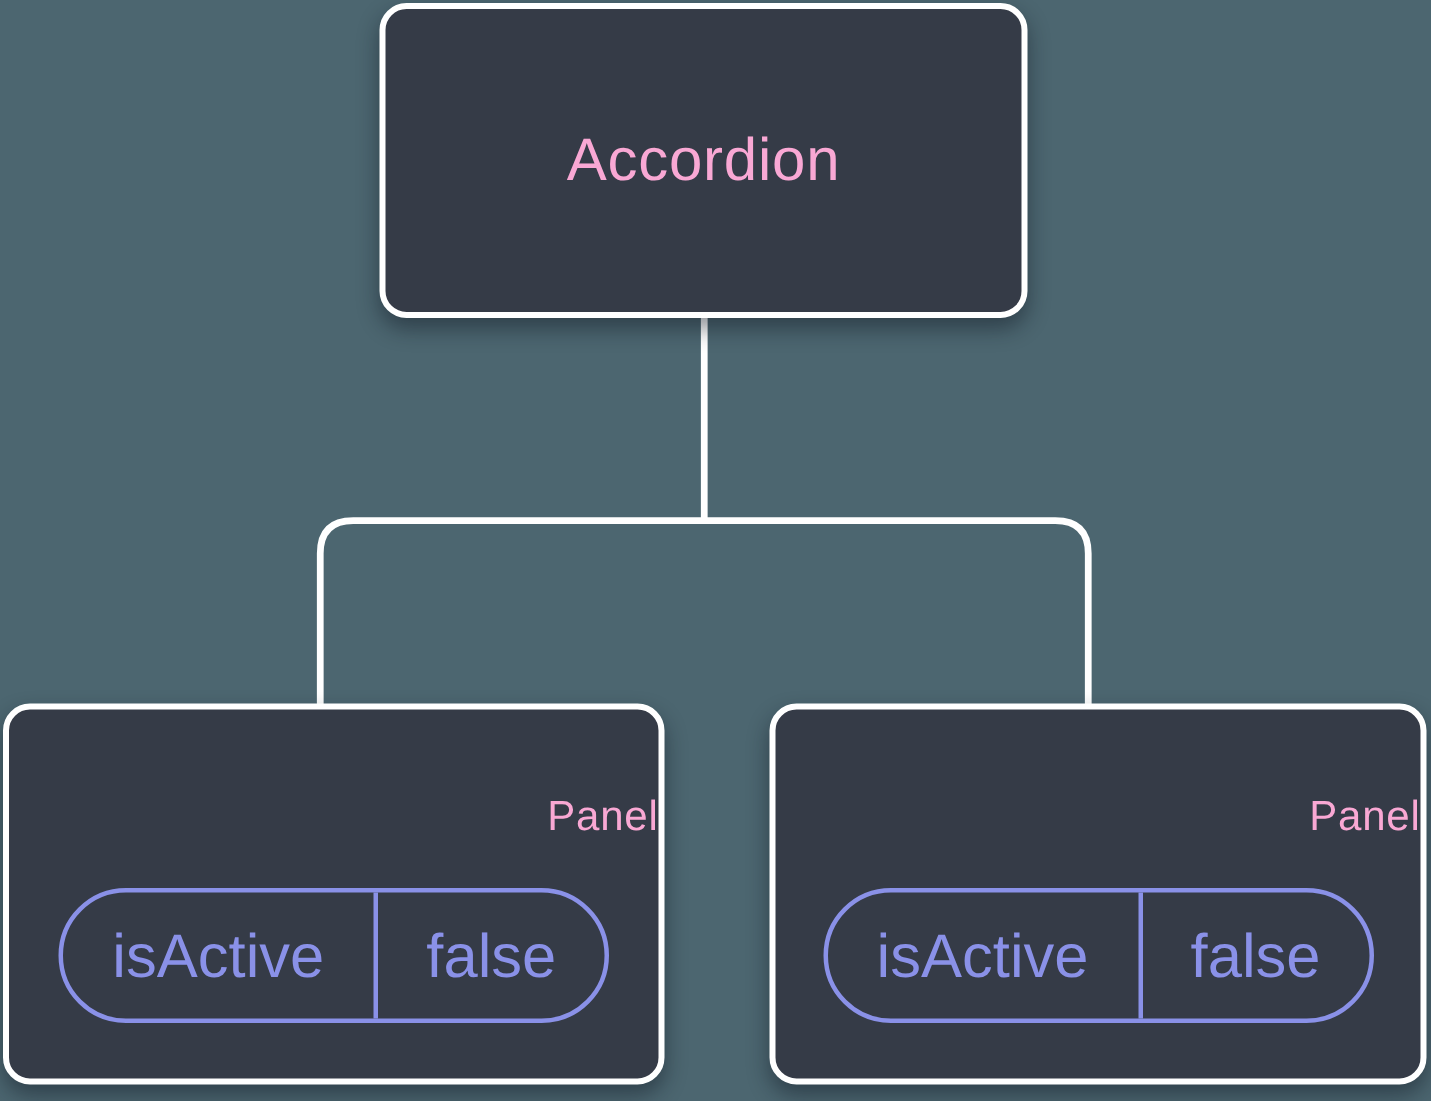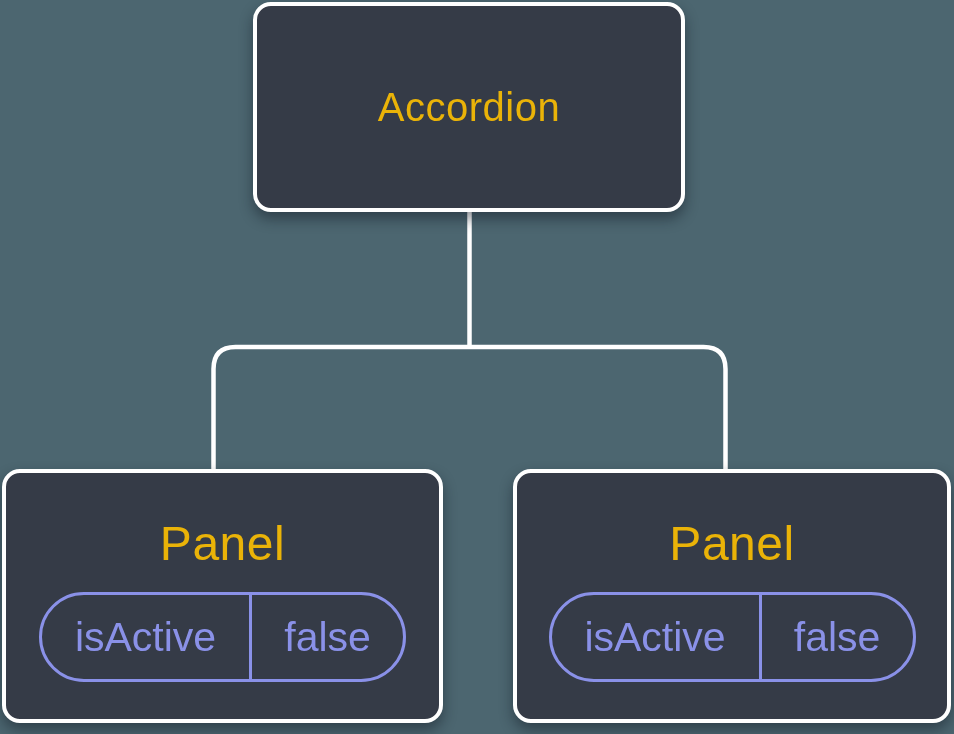--- a/index.html
+++ b/index.html
@@ -50,38 +50,39 @@
     height: 210px;
     display: flex;
     align-items: center;
     justify-content: center;
   }
 
   .node-label {
     font-size: 40px;
     font-weight: 500;
     letter-spacing: 0.5px;
-    color: #eab308;
+    color: #f9a8d4;
   }
 
   .node-panel {
     top: 469px;
     height: 254px;
     padding-top: 46px;
     text-align: center;
   }
   .node-panel.pos-left  { left: 2px;   width: 441px; }
   .node-panel.pos-right { left: 513px; width: 438px; }
 
   .panel-label {
     display: block;
     line-height: 50px;
-    font-size: 48px;
+    font-size: 28px;
     font-weight: 500;
     letter-spacing: 0.5px;
+    text-align: right;
   }
 
   .state-pill {
     margin: 23px auto 0;
     width: 367px;
     height: 90px;
     border: 3px solid #8a91e8;
     border-radius: 51px;
     display: flex;
     align-items: stretch;

